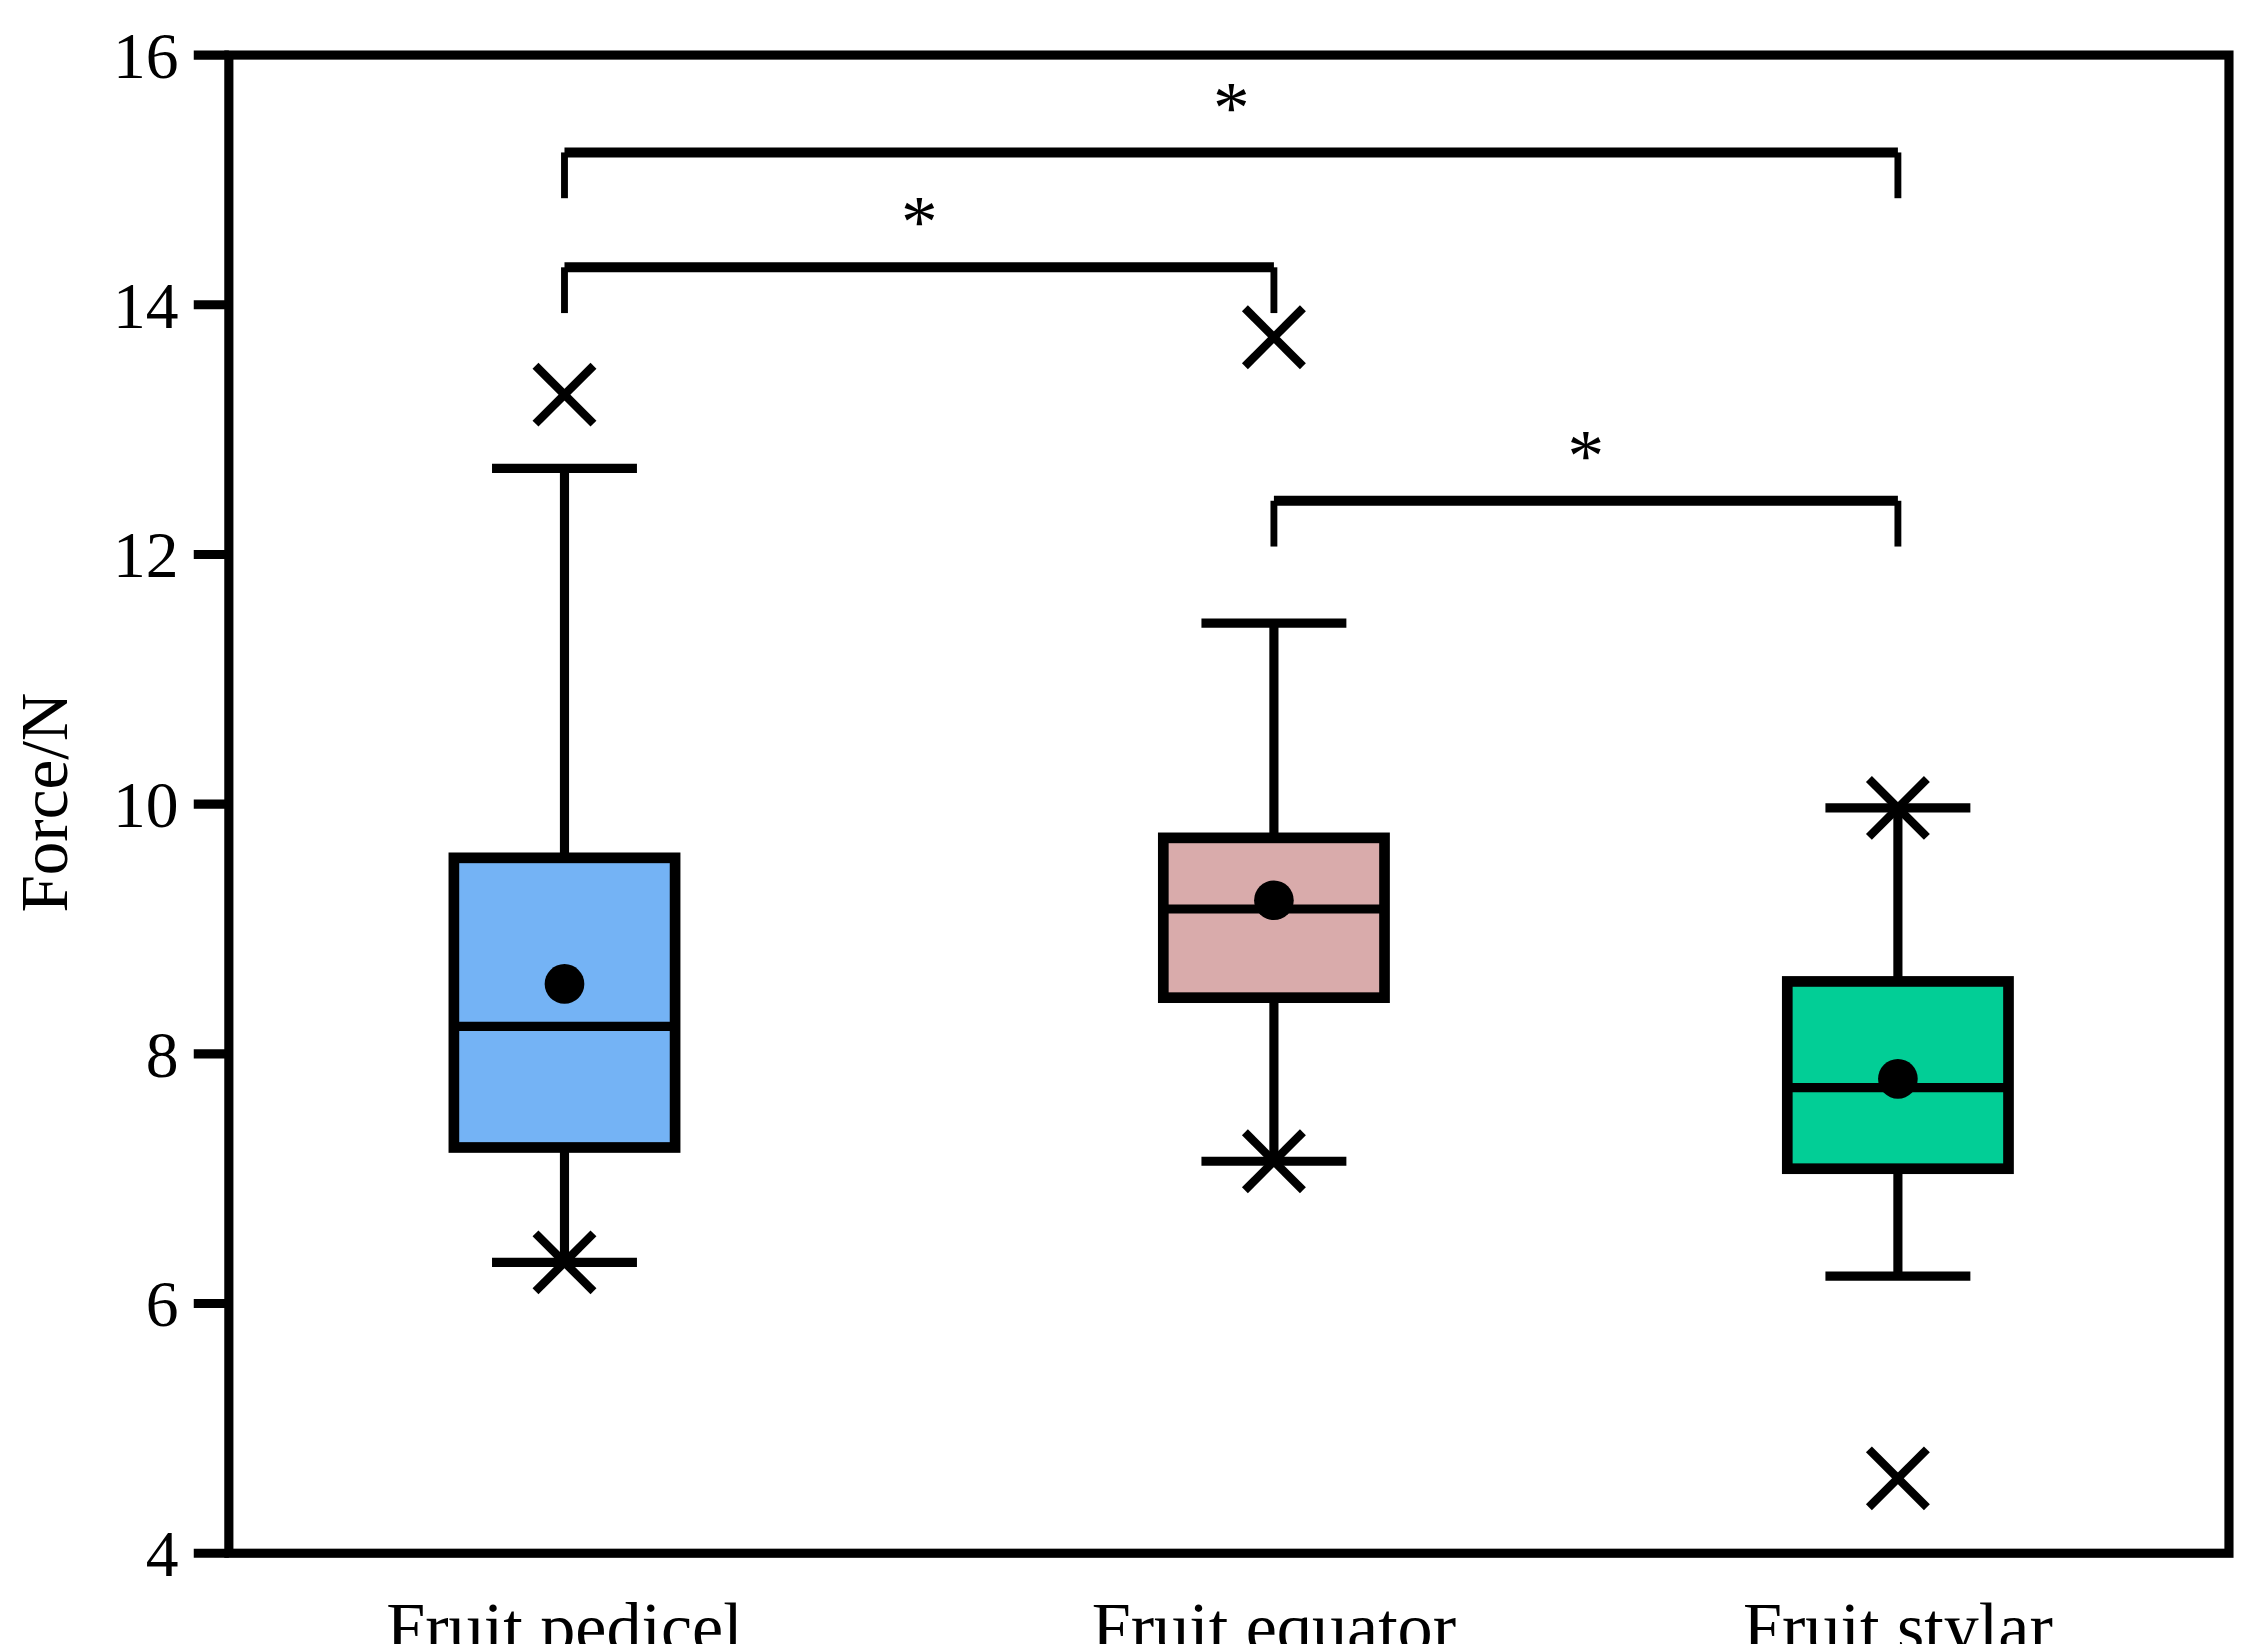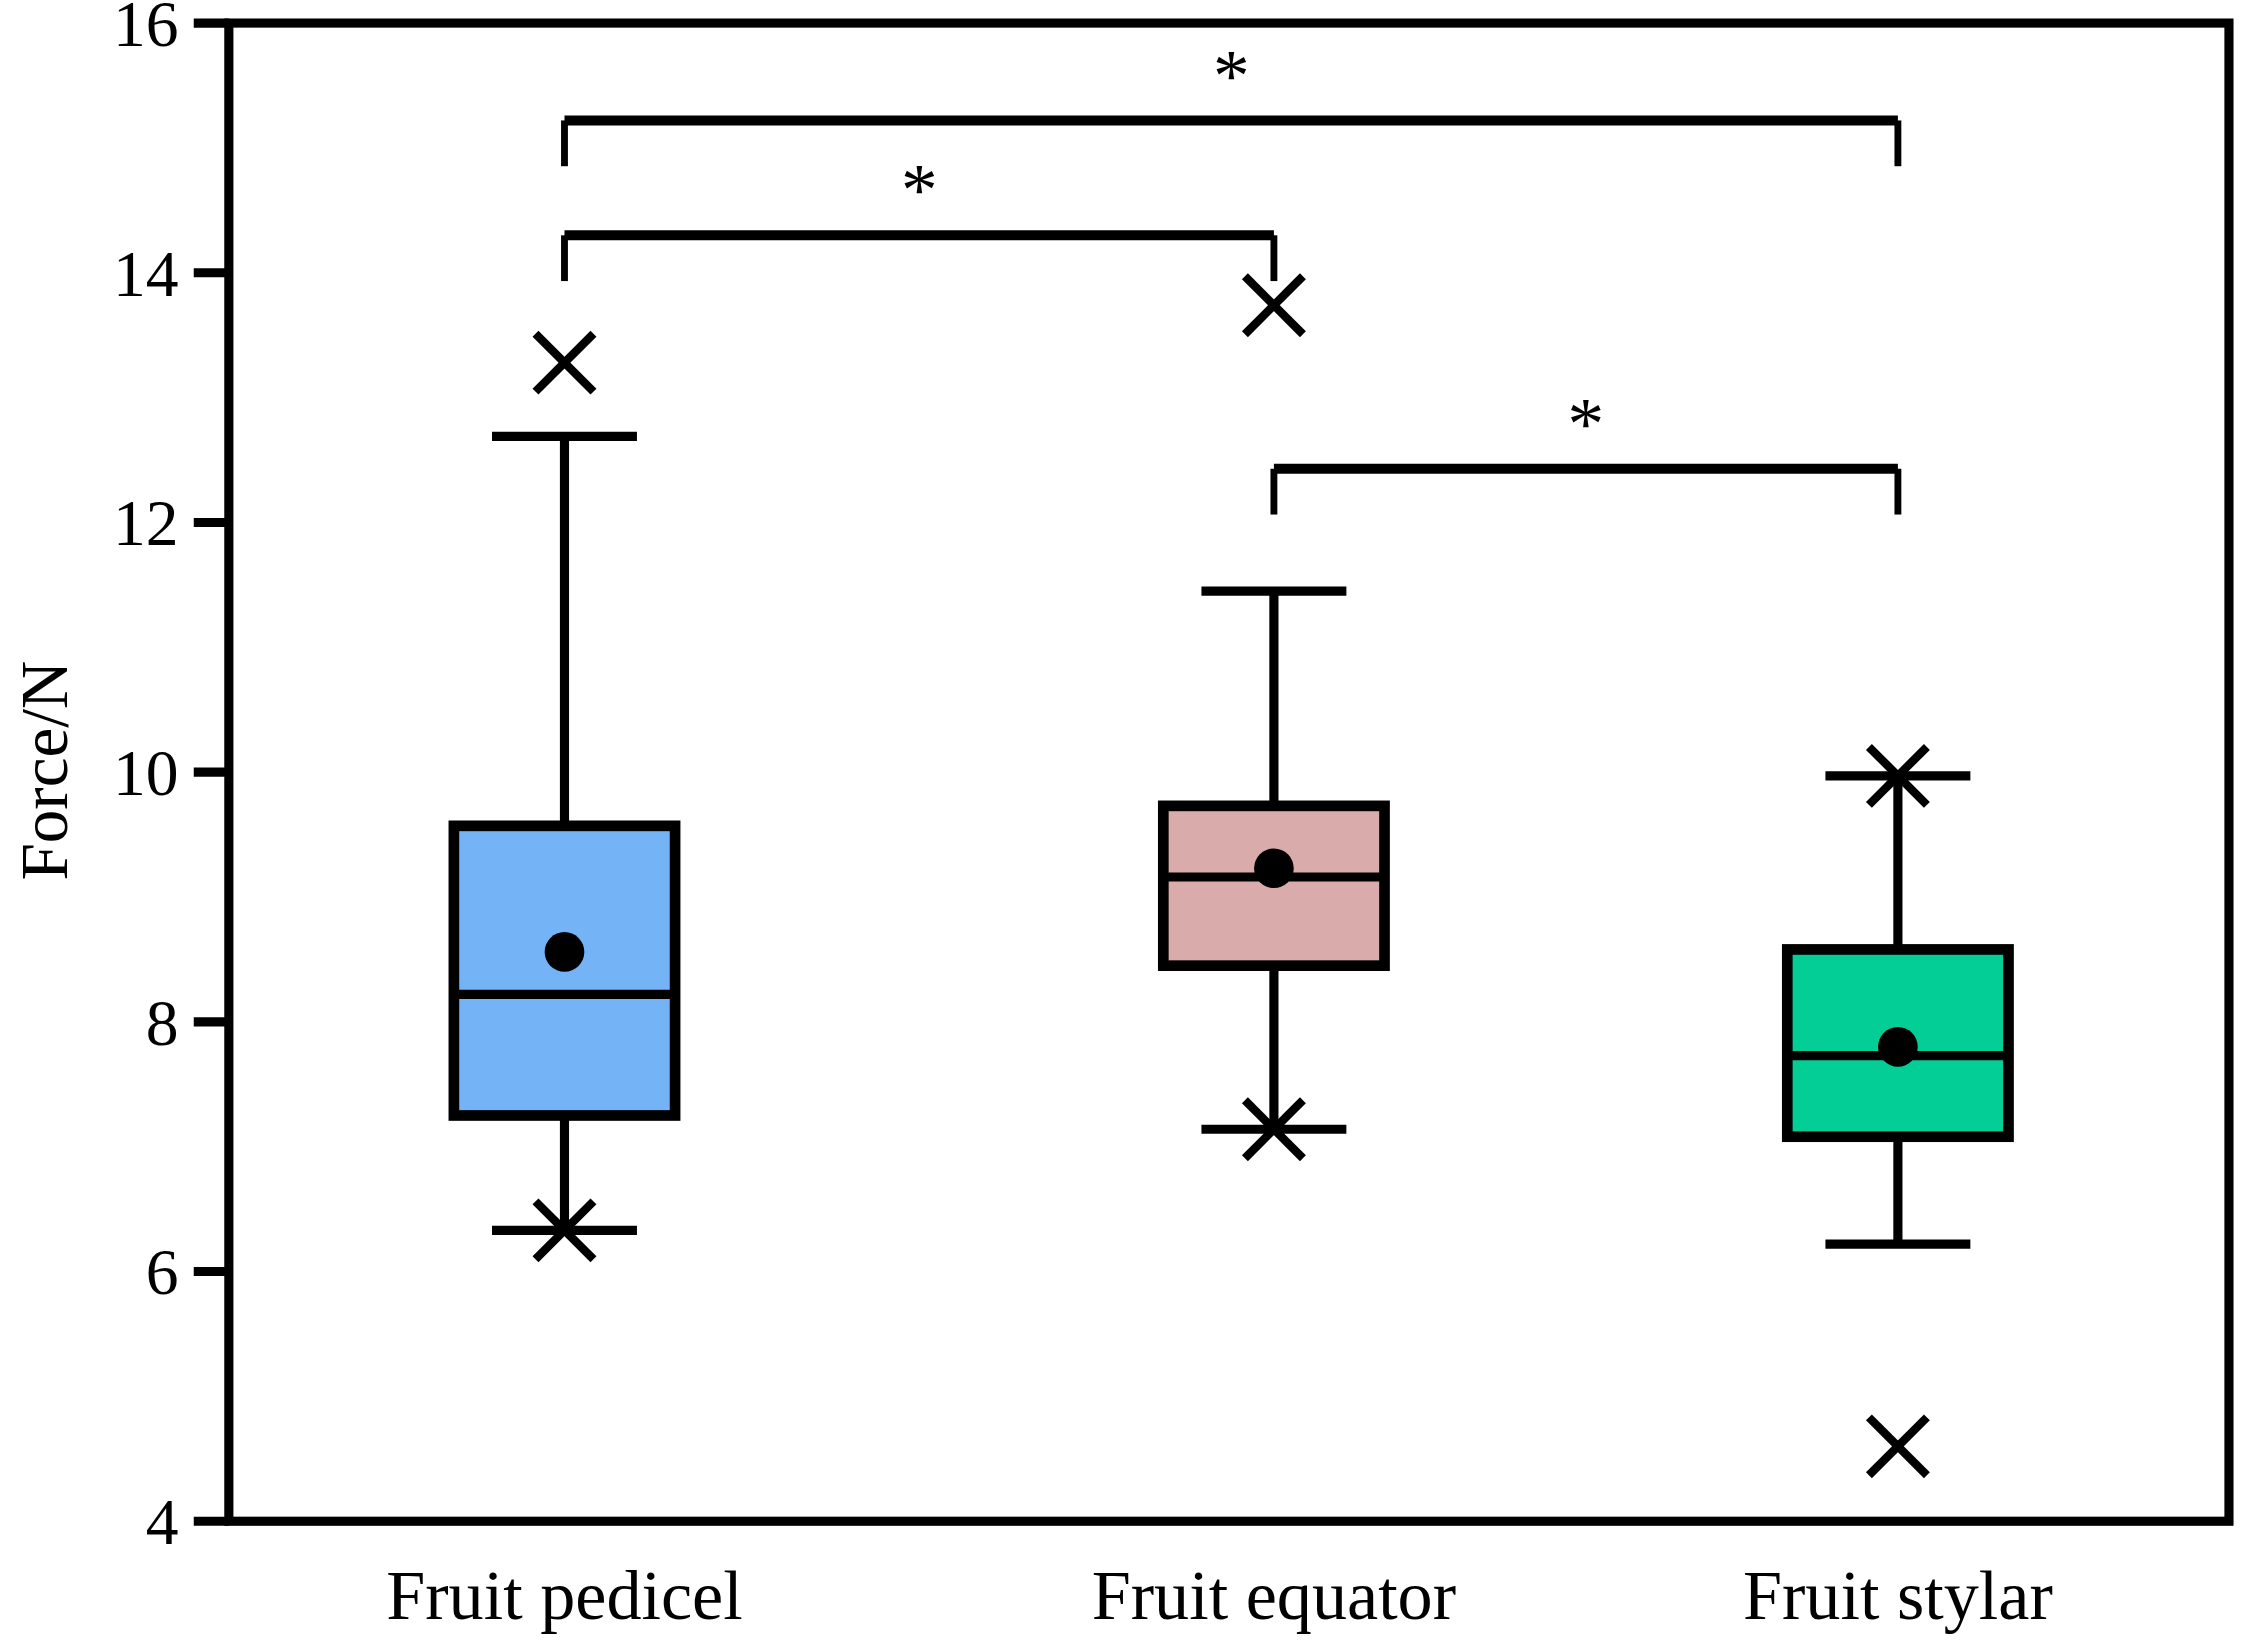--- a/index.html
+++ b/index.html
@@ -1,17 +1,17 @@
 <!DOCTYPE html>
 <html style="font-size:12.2px"><head>
 <meta charset="utf-8">
 <style>
   html,body{margin:0;padding:0;background:#ffffff;}
   body{width:2261px;height:1645px;font-family:"Liberation Serif",serif;overflow:hidden;}
-  #root{position:relative;width:2261px;height:1426px;background:#fff;}
+  #root{position:relative;width:2261px;height:1426px;background:#fff;margin-top:32px;}
   svg{display:block;}
   .tick-label{font-family:"Liberation Serif",serif;font-size:86px;fill:#000;}
   .axis-title{font-family:"Liberation Serif",serif;font-size:88px;fill:#000;}
   .cat-label{font-family:"Liberation Serif",serif;font-size:92px;fill:#000;}
   .sig-star{font-family:"Liberation Serif",serif;font-size:96px;fill:#000;}
 </style>
 </head>
 <body>
 
 <div id="root">

